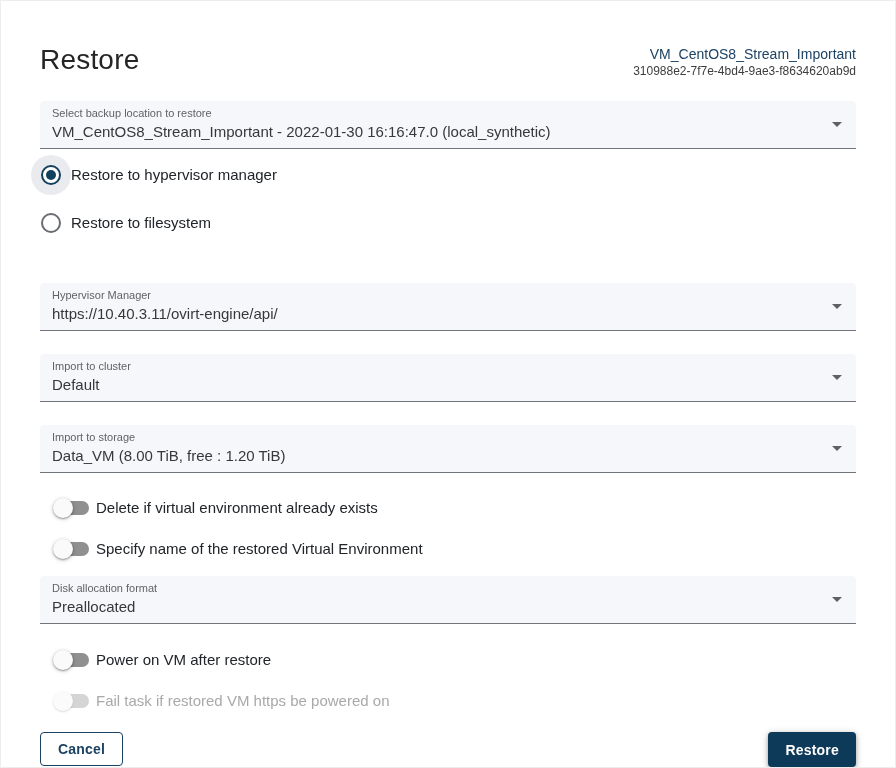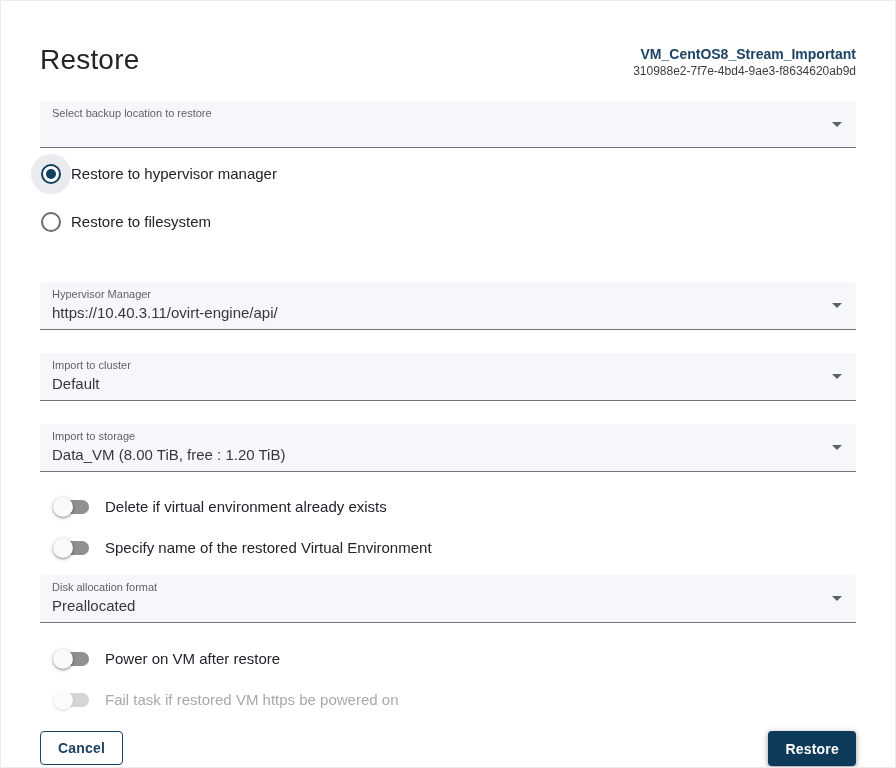--- a/index.html
+++ b/index.html
@@ -8,21 +8,21 @@
   .page {
     position:relative; width:896px; height:768px; background:#ffffff;
     border:1px solid #ededed; overflow:hidden;
   }
   .content { padding:0 39px; }
 
   
   .header { display:flex; justify-content:space-between; align-items:flex-start; margin-top:42px; }
   .page-title { font-size:28px; font-weight:400; color:#252525; line-height:34px; letter-spacing:.2px; }
   .vm-meta { text-align:right; margin-top:2px; }
-  .vm-name { font-size:14px; font-weight:700; color:#1d4263; line-height:18px; }
+  .vm-name { font-size:14px; font-weight:400; color:#1d4263; line-height:18px; }
   .vm-uuid { font-size:12px; font-weight:400; color:#3d3d3d; line-height:15px; margin-top:1px; }
 
   
   .sel {
     position:relative; background:#f5f7fa; border-radius:4px 4px 0 0;
     border-bottom:1px solid #70757c; padding:6px 36px 6px 12px; cursor:pointer;
     min-height:47px;
   }
   .sel .lbl { font-size:11px; color:#5f6368; line-height:13px; }
   .sel .val { font-size:15px; color:#35393d; line-height:20px; margin-top:2px;
@@ -46,21 +46,21 @@
   .radio-label { font-size:15px; color:#212429; margin-left:0px; line-height:20px; }
 
   
   .toggle-row { display:flex; align-items:center; height:32px; padding-left:16px; cursor:pointer; }
   .toggle { position:relative; width:33px; height:14px; flex:0 0 33px; }
   .toggle .track { position:absolute; inset:0; border-radius:7px; background:#909090; }
   .toggle .thumb {
     position:absolute; left:-3px; top:-3px; width:20px; height:20px; border-radius:50%;
     background:#fafafa; box-shadow:0 1px 2px rgba(0,0,0,.35), 0 1px 5px rgba(0,0,0,.18);
   }
-  .toggle-label { font-size:15px; color:#212429; margin-left:16px; line-height:20px;text-align:right; }
+  .toggle-label { font-size:15px; color:#212429; margin-left:7px; line-height:20px;text-align:right; }
   .toggle-row.disabled { cursor:default; }
   .toggle-row.disabled .track { background:#d5d5d5; }
   .toggle-row.disabled .thumb { background:#fbfbfb; box-shadow:0 1px 2px rgba(0,0,0,.15); }
   .toggle-row.disabled .toggle-label { color:#a9a9a9; }
 
   
   .actions { display:flex; justify-content:space-between; align-items:flex-start; }
   .btn { font-family:inherit; font-size:14px; font-weight:700; border-radius:4px; cursor:pointer; letter-spacing:.2px; }
   .btn-cancel { height:34px; padding:0 17px; background:#ffffff; color:#1c4263; border:1px solid #1c4263; }
   .btn-restore { height:35px; padding:0 17px; background:#0d3a59; color:#ffffff; border:none;
@@ -88,20 +88,21 @@
     <div class="header">
       <div class="page-title">Restore</div>
       <div class="vm-meta">
         <div class="vm-name">VM_CentOS8_Stream_Important</div>
         <div class="vm-uuid">310988e2-7f7e-4bd4-9ae3-f8634620ab9d</div>
       </div>
     </div>
 
     <div class="sel mt-f1">
       <div class="lbl">Select backup location to restore</div>
+      <div class="val">VM_CentOS8_Stream_Important - 2022-01-30 16:16:47.0 (local_synthetic)</div>
       <span class="arrow"></span>
     </div>
 
     <div class="radio-group mt-radios">
       <div class="radio-row selected">
         <span class="radio-halo">
           <span class="radio-outer">
             <span class="radio-dot"></span>
           </span>
         </span>

